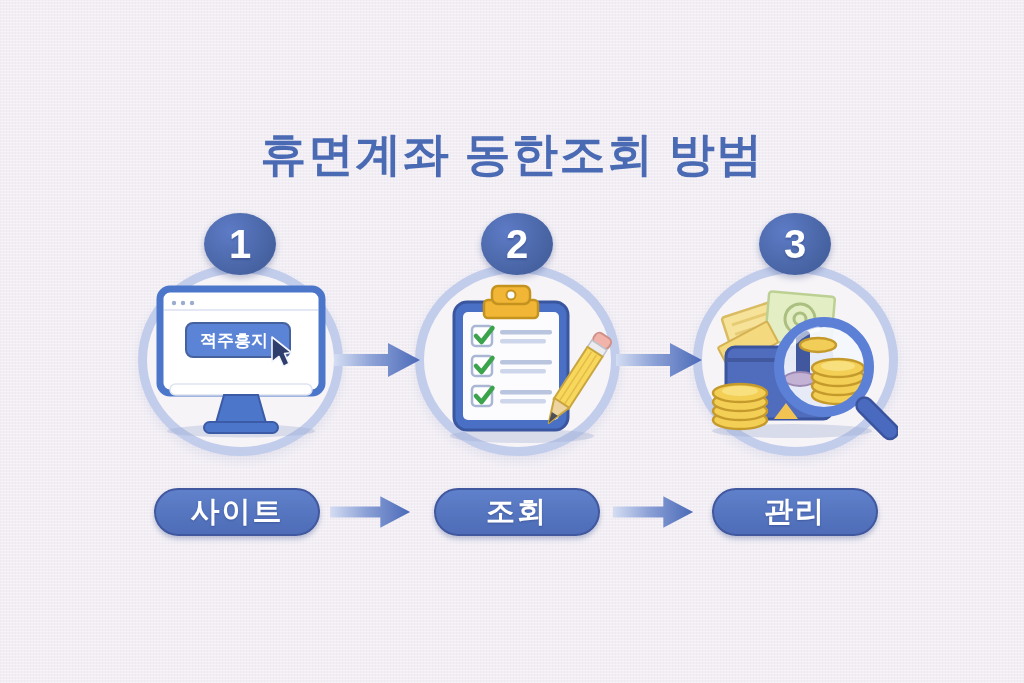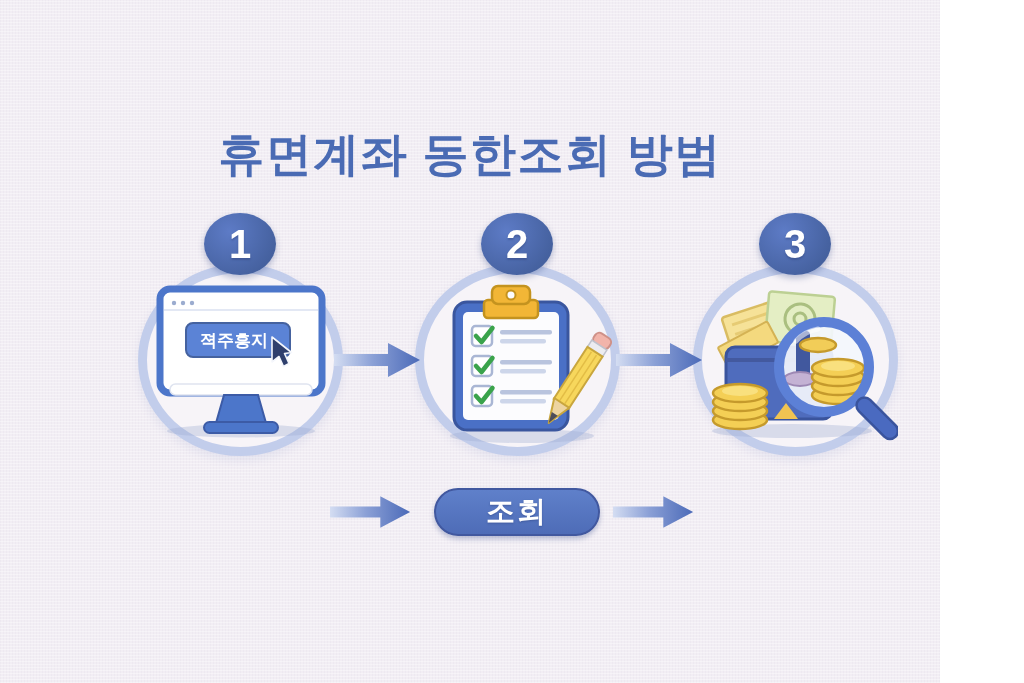--- a/index.html
+++ b/index.html
@@ -1,19 +1,19 @@
 <!DOCTYPE html>
 <html><head>
 <meta charset="utf-8">
 <style>
   * { margin:0; padding:0; box-sizing:border-box; }
   html,body { width:1024px; height:683px; }
   body { font-family:"Liberation Sans","DejaVu Sans",sans-serif; }
   .stage {
-    position:relative; width:940px; height:683px; overflow:hidden;
+    position:relative; width:1024px; height:683px; overflow:hidden;
     background-color:#f2eef4;
     background-image:
       repeating-linear-gradient(0deg, rgba(255,255,255,.35) 0 1px, rgba(0,0,0,0) 1px 3px),
       repeating-linear-gradient(90deg, rgba(226,220,232,.28) 0 1px, rgba(0,0,0,0) 1px 3px);
   }
   .page-title {
     position:absolute; top:124px; left:0; width:100%;
     text-align:center; font-size:46px; font-weight:800;
     color:#4a6bb4; letter-spacing:1.5px;
   }
@@ -199,23 +199,29 @@
     </g>
   </svg>
 
   <svg class="arrow mid-arrow-1" width="88" height="42" viewBox="0 0 88 42">
     <path d="M0 15 H54 V4 L86 21 L54 38 V27 H0 Z" fill="url(#arrowGrad)"></path>
   </svg>
   <svg class="arrow mid-arrow-2" width="88" height="42" viewBox="0 0 88 42">
     <path d="M0 15 H54 V4 L86 21 L54 38 V27 H0 Z" fill="url(#arrowGrad)"></path>
   </svg>
 
+  <div class="pill pill-1">
+    <span>사이트</span>
+  </div>
   <div class="pill pill-2">
     <span>조회</span>
   </div>
+  <div class="pill pill-3">
+    <span>관리</span>
+  </div>
 
   <svg class="arrow pill-arrow-1" width="82" height="40" viewBox="0 0 88 42">
     <path d="M0 15 H54 V4 L86 21 L54 38 V27 H0 Z" fill="url(#arrowGrad)"></path>
   </svg>
   <svg class="arrow pill-arrow-2" width="82" height="40" viewBox="0 0 88 42">
     <path d="M0 15 H54 V4 L86 21 L54 38 V27 H0 Z" fill="url(#arrowGrad)"></path>
   </svg>
 
 </div>
 

